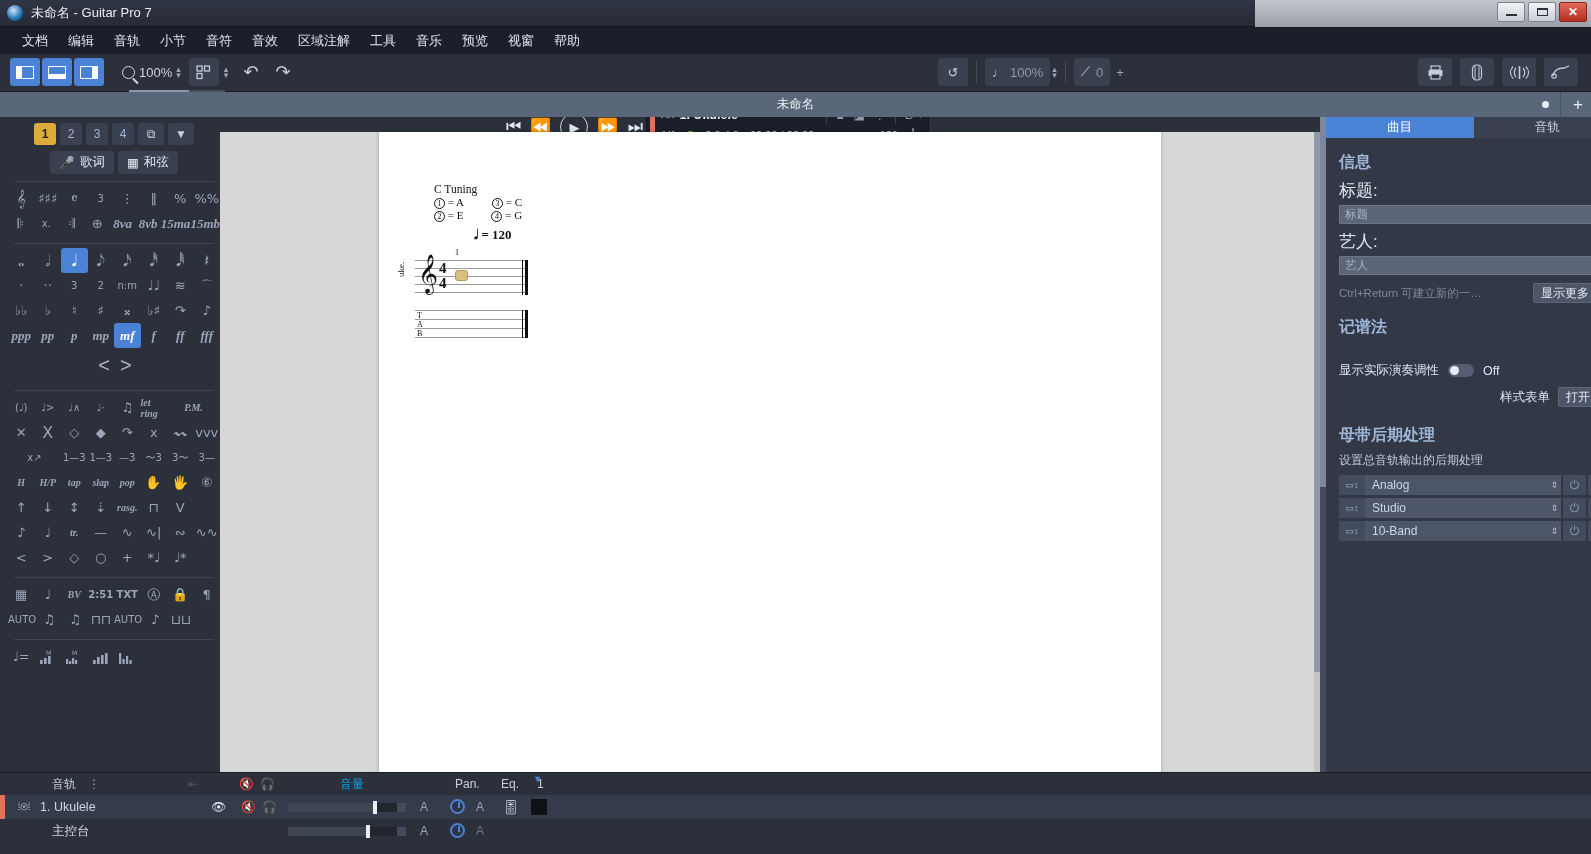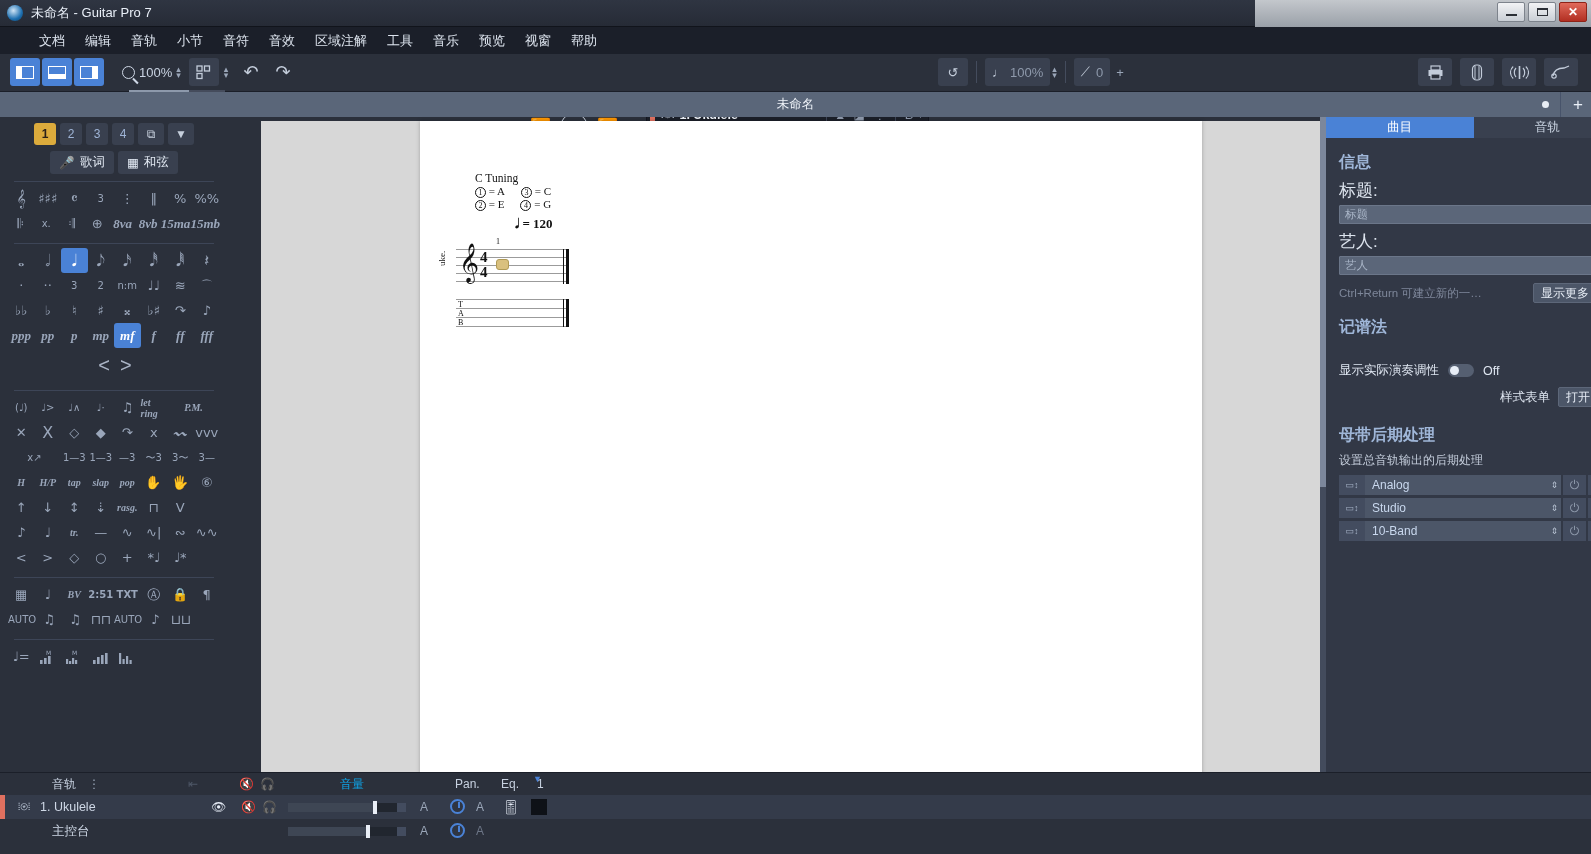--- a/index.html
+++ b/index.html
@@ -24,21 +24,21 @@
     background:linear-gradient(#f2f3f5,#c9ced5);display:flex;align-items:center;
     justify-content:center;}
   .wbtn.close{background:linear-gradient(#e06a5b,#b22f22);border-color:#8e2318;}
   .wbtn .gl{display:block;color:#2b2f36;font-size:12px;line-height:1;}
   .wbtn.close .gl{color:#fff;font-weight:bold;}
   .sq{width:11px;height:8px;border:1.5px solid #2b2f36;border-top-width:2px;}
   .dash{width:11px;height:2px;background:#2b2f36;margin-top:6px;}
 
   
   .menubar{position:absolute;left:0;top:27px;width:1591px;height:27px;
-    background:#1b1f29;display:flex;align-items:flex-end;padding-left:29px;}
+    background:#1b1f29;display:flex;align-items:flex-end;padding-left:12px;}
   .menubar .mi{color:#dde4ee;font-size:13px;padding:4px 10px;cursor:default;}
 
   
   .toolbar{position:absolute;left:0;top:54px;width:1591px;height:38px;
     background:#2b303b;border-bottom:1px solid #1b1f29;}
   .tgroup{position:absolute;top:4px;display:flex;align-items:center;gap:2px;}
   .tbtn{height:28px;min-width:30px;border-radius:3px;background:#39404f;
     display:flex;align-items:center;justify-content:center;color:#c3ccda;font-size:13px;}
   .tbtn.blue{background:#4a82d6;}
   .panelico{width:18px;height:13px;border:1.6px solid #fff;position:relative;}
@@ -96,27 +96,27 @@
   .grid .c{height:25px;display:flex;align-items:center;justify-content:center;
     color:#9aa6ba;font-size:13px;font-family:"DejaVu Sans",sans-serif;}
   .grid .c.big{font-size:16px;}
   .grid .c.sel{background:#4a82d6;color:#fff;border-radius:3px;}
   .grid .c.it{font-family:"Liberation Serif",serif;font-style:italic;font-weight:bold;font-size:13px;}
   .grid .c.sm{font-size:10px;}
   .hair{display:flex;justify-content:center;gap:12px;padding:6px 0;}
   .hair span{color:#aab4c6;font-size:20px;letter-spacing:-2px;}
 
   
-  .scroll{position:absolute;left:220px;top:121px;width:1100px;height:655px;background:#d7d7d7;margin-left:41px;}
+  .scroll{position:absolute;left:220px;top:132px;width:1100px;height:655px;background:#d7d7d7;}
   .page{position:absolute;left:159px;top:0;width:782px;height:655px;background:#fff;
     box-shadow:0 0 4px rgba(0,0,0,.25);}
   .tuning{position:absolute;left:55px;top:51px;color:#111;
     font-family:"Liberation Serif",serif;font-size:11px;line-height:13px;}
   .tuning .hd{font-size:11.5px;}
-  .tstr{display:flex;gap:16px;}
+  .tstr{display:flex;gap:28px;}
   .circn{display:inline-block;width:11px;height:11px;border:1px solid #111;border-radius:50%;
     font-size:8px;text-align:center;line-height:10px;}
   .tempo{position:absolute;left:95px;top:95px;color:#111;
     font-family:"Liberation Serif",serif;font-size:13px;font-weight:bold;}
   .trkname{position:absolute;left:17px;top:145px;color:#111;font-size:9px;
     font-family:"Liberation Serif",serif;transform:rotate(-90deg);transform-origin:left top;}
   .staff{position:absolute;left:36px;top:128px;width:113px;height:35px;}
   .staff .ln{position:absolute;left:0;right:0;height:1px;background:#9b9b9b;}
   .barend{position:absolute;right:0;top:0;height:35px;width:6px;
     border-right:3px solid #111;border-left:1px solid #111;}

